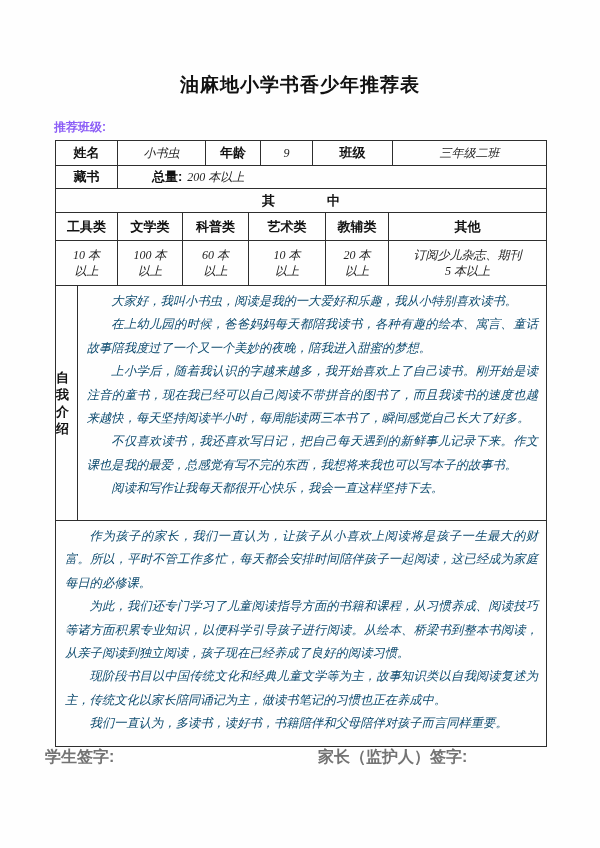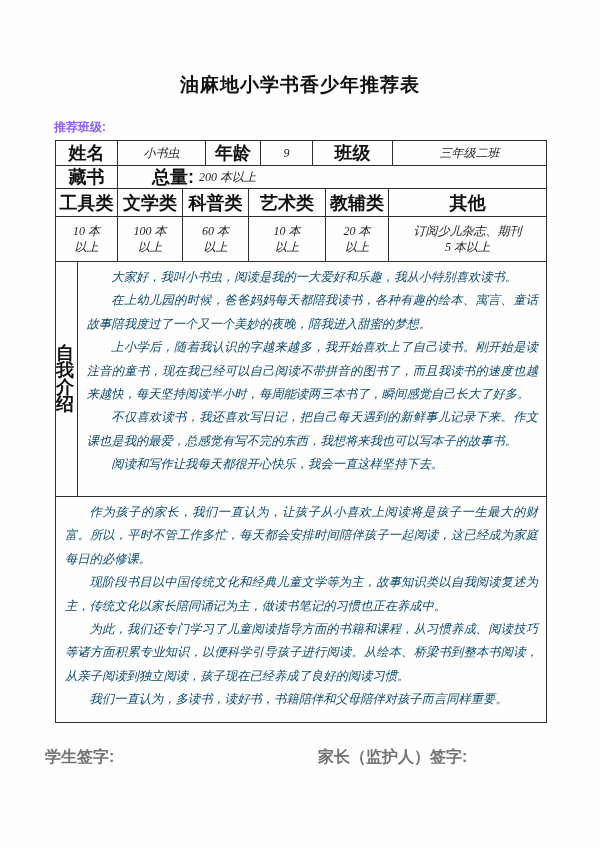--- a/index.html
+++ b/index.html
@@ -29,21 +29,21 @@
   .row { display:flex; border-bottom:1px solid #2e2e2e; }
   .row:last-child { border-bottom:none; }
   .cell {
     border-right:1px solid #2e2e2e;
     display:flex; align-items:center; justify-content:center;
     overflow:hidden;
   }
   .cell:last-child { border-right:none; }
   .grow { flex:1 1 auto; }
 
-  .lbl  { font-weight:bold; font-size:18px; color:#111; }
+  .lbl  { font-weight:bold; font-size:13px; color:#111; }
   .scr  { font-family:"Liberation Serif", serif; font-style:italic; font-size:12px; color:#222; }
 
   
   .r1 { height:25px; }
   .r2 { height:23px; }
   .r3 { height:24px; }
   .r4 { height:28px; }
   .r5 { height:45px; }
   .r6 { height:235px; }
   .r7 { height:225px; }
@@ -101,20 +101,23 @@
     </div>
 
     <div class="row r2">
       <div class="cell w-first lbl">藏书</div>
       <div class="cell grow total-cell">
         <span class="lbl">总量:</span>
         <span class="scr">200 本以上</span>
       </div>
     </div>
 
+    <div class="row r3">
+      <div class="cell grow among-cell lbl">其中</div>
+    </div>
 
     <div class="row r4">
       <div class="cell k1 lbl">工具类</div>
       <div class="cell k2 lbl">文学类</div>
       <div class="cell k3 lbl">科普类</div>
       <div class="cell k4 lbl">艺术类</div>
       <div class="cell k5 lbl">教辅类</div>
       <div class="cell grow lbl">其他</div>
     </div>
 
@@ -155,22 +158,22 @@
         <p>在上幼儿园的时候，爸爸妈妈每天都陪我读书，各种有趣的绘本、寓言、童话故事陪我度过了一个又一个美妙的夜晚，陪我进入甜蜜的梦想。</p>
         <p>上小学后，随着我认识的字越来越多，我开始喜欢上了自己读书。刚开始是读注音的童书，现在我已经可以自己阅读不带拼音的图书了，而且我读书的速度也越来越快，每天坚持阅读半小时，每周能读两三本书了，瞬间感觉自己长大了好多。</p>
         <p>不仅喜欢读书，我还喜欢写日记，把自己每天遇到的新鲜事儿记录下来。作文课也是我的最爱，总感觉有写不完的东西，我想将来我也可以写本子的故事书。</p>
         <p>阅读和写作让我每天都很开心快乐，我会一直这样坚持下去。</p>
       </div>
     </div>
 
     <div class="row r7">
       <div class="cell grow text-cell">
         <p>作为孩子的家长，我们一直认为，让孩子从小喜欢上阅读将是孩子一生最大的财富。所以，平时不管工作多忙，每天都会安排时间陪伴孩子一起阅读，这已经成为家庭每日的必修课。</p>
+        <p>为此，我们还专门学习了儿童阅读指导方面的书籍和课程，从习惯养成、阅读技巧等诸方面积累专业知识，以便科学引导孩子进行阅读。从绘本、桥梁书到整本书阅读，从亲子阅读到独立阅读，孩子现在已经养成了良好的阅读习惯。</p>
         <p>现阶段书目以中国传统文化和经典儿童文学等为主，故事知识类以自我阅读复述为主，传统文化以家长陪同诵记为主，做读书笔记的习惯也正在养成中。</p>
-        <p>为此，我们还专门学习了儿童阅读指导方面的书籍和课程，从习惯养成、阅读技巧等诸方面积累专业知识，以便科学引导孩子进行阅读。从绘本、桥梁书到整本书阅读，从亲子阅读到独立阅读，孩子现在已经养成了良好的阅读习惯。</p>
         <p>我们一直认为，多读书，读好书，书籍陪伴和父母陪伴对孩子而言同样重要。</p>
       </div>
     </div>
 
   </div>
 
   <div class="sign-row">
     <span class="sign-label sign-student">学生签字:</span>
     <span class="sign-label sign-parent">家长（监护人）签字:</span>
   </div>

